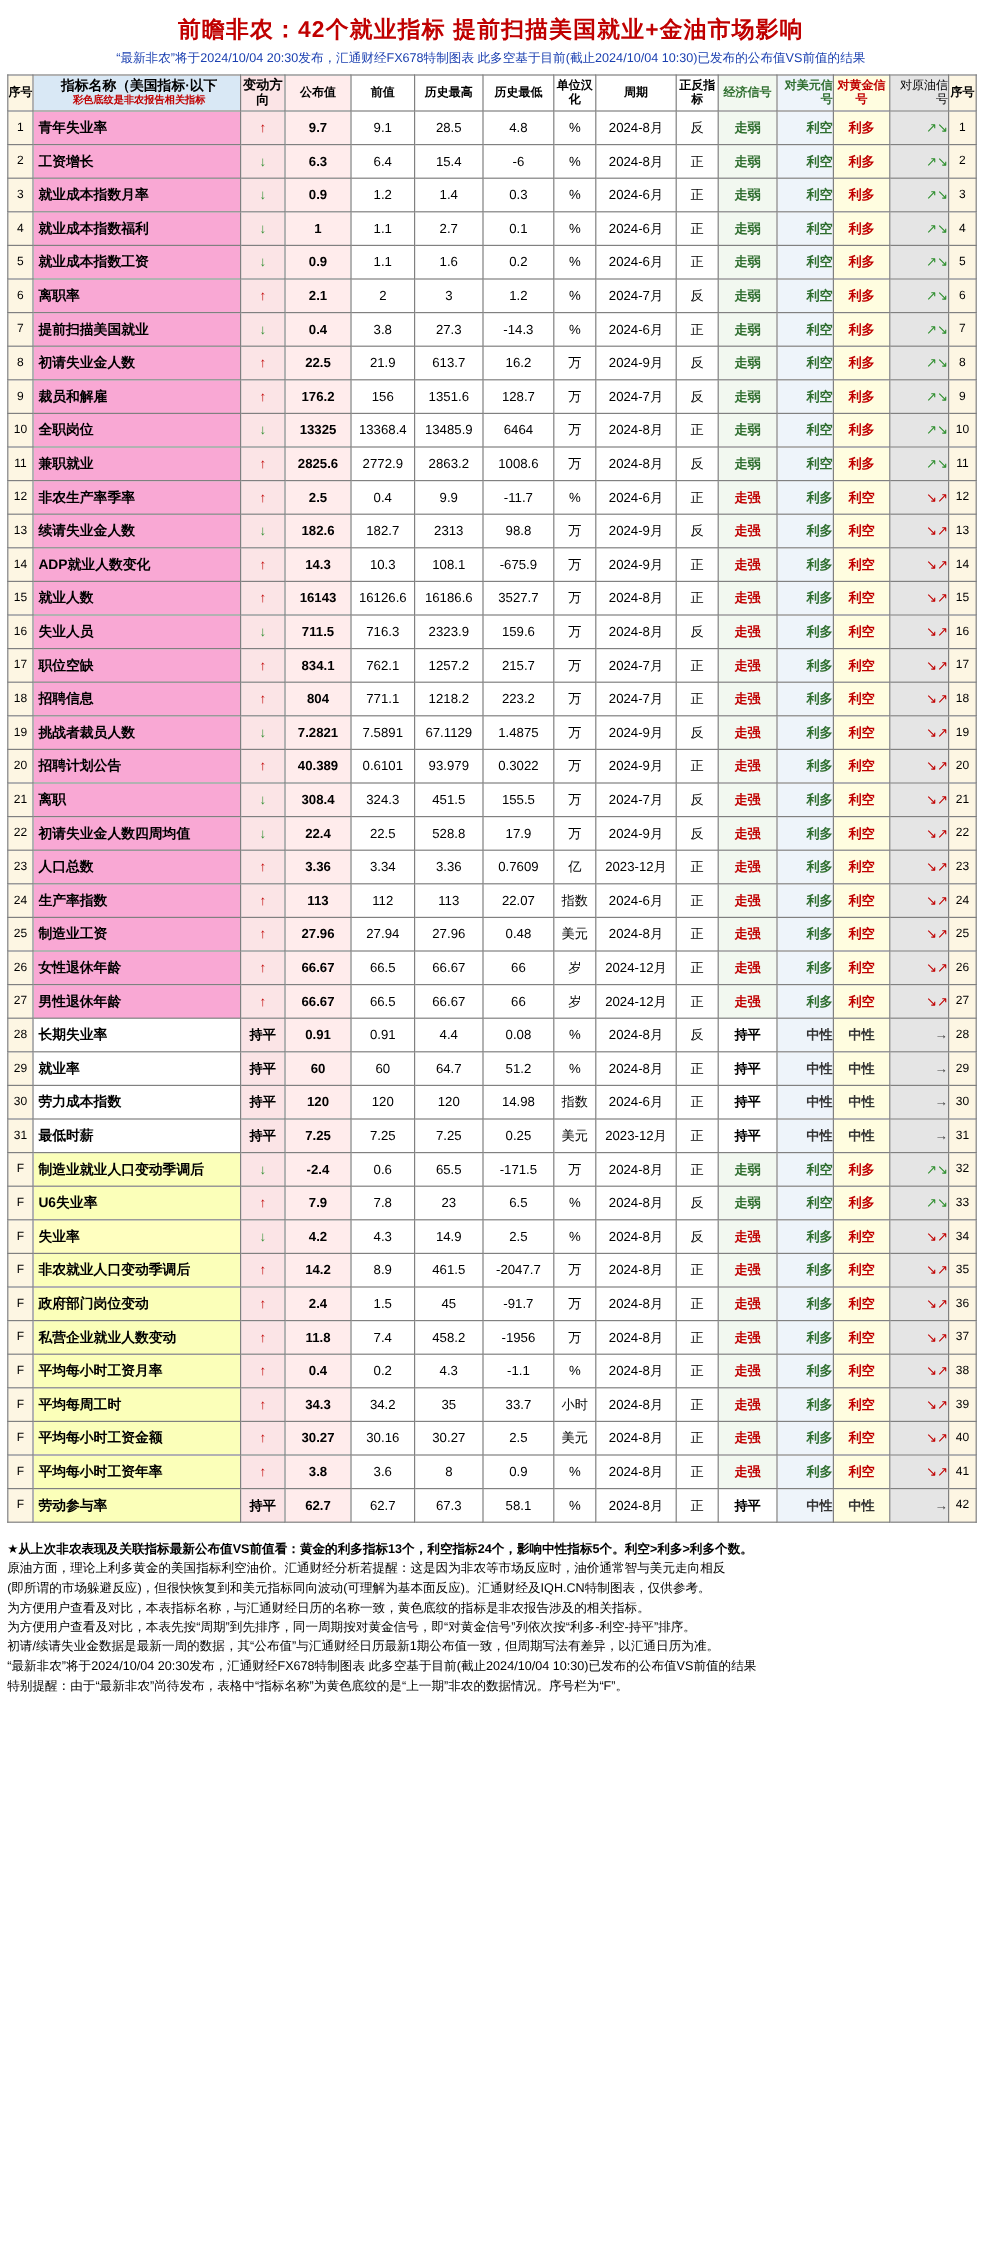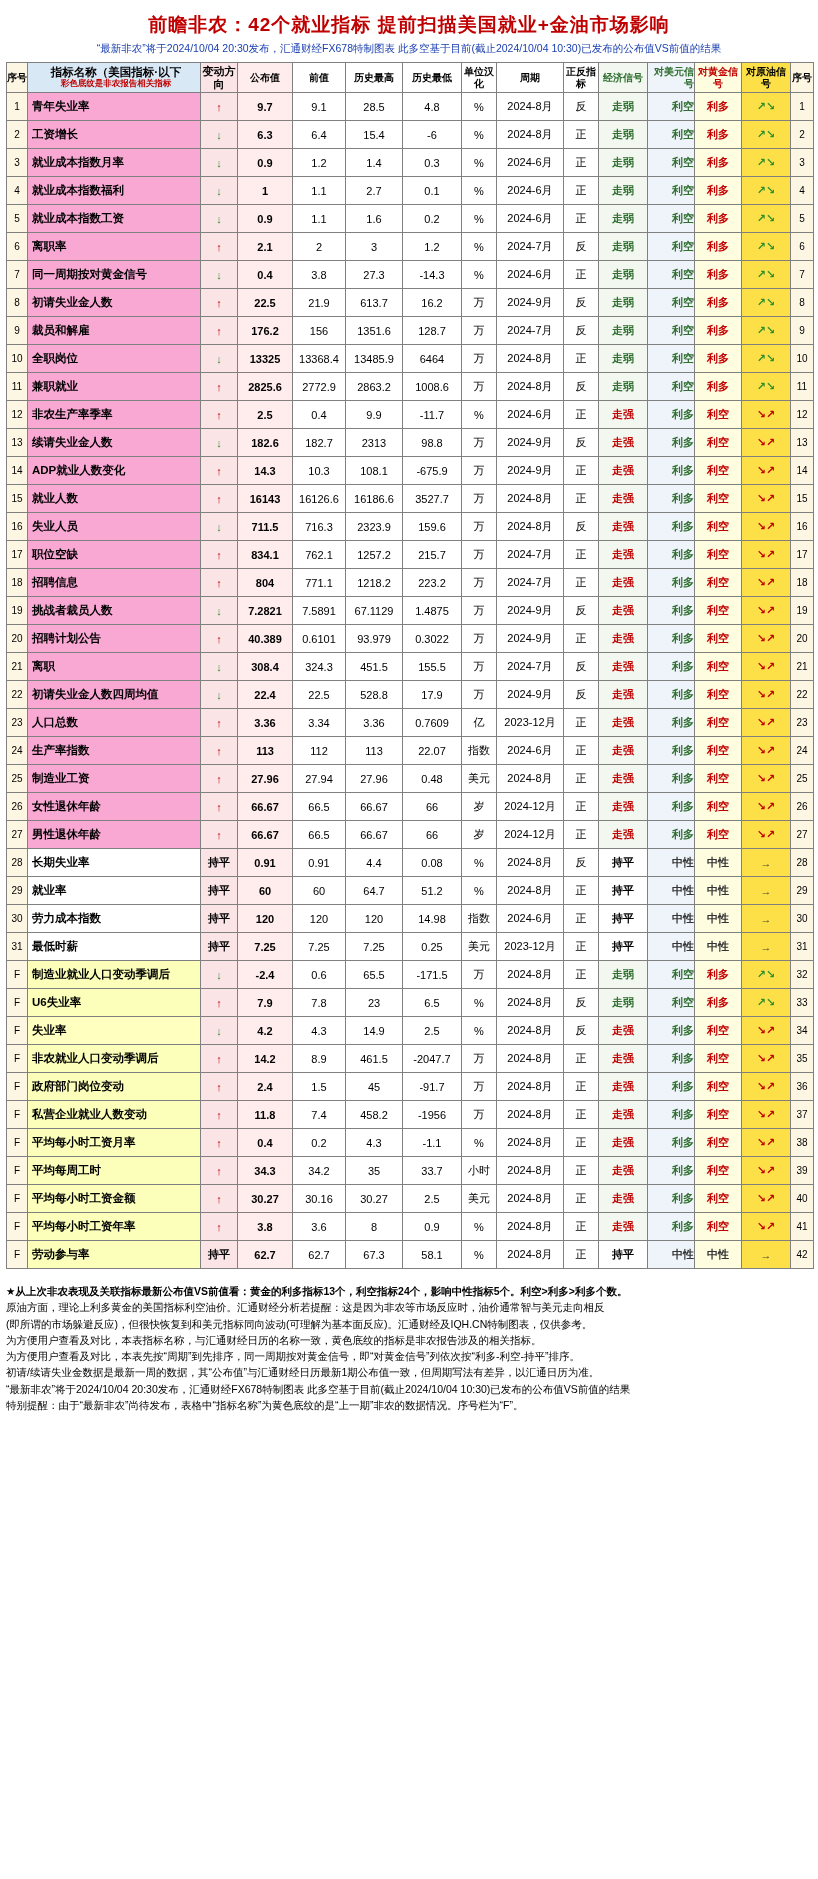--- a/index.html
+++ b/index.html
@@ -24,21 +24,21 @@
   .c-val{width:54px;background:#ffecec;font-weight:bold;color:#000;}
   .c-prev{width:52px;background:#ffffff;}
   .c-max{width:56px;background:#ffffff;}
   .c-min{width:58px;background:#ffffff;}
   .c-unit{width:34px;background:#ffffff;}
   .c-per{width:66px;background:#ffffff;}
   .c-fan{width:34px;background:#ffffff;}
   .c-eco{width:48px;background:#f2f8f0;color:#2f6e2f;font-weight:bold;}
   .c-usd{width:46px;background:#eef4fa;color:#2f6e2f;font-weight:bold;text-align:right;}
   .c-gold{width:46px;background:#fffde0;color:#c00000;font-weight:bold;}
-  .c-oil{width:48px;background:#fde047;font-weight:bold;}
+  .c-oil{width:48px;background:#e5e5e5;font-weight:normal;text-align:right;}
   .c-idx2{width:22px;background:#fdf6e3;font-size:10px;}
   .up{color:#c00000;}
   .down{color:#2f8f2f;}
   .arrow-up{color:#2f8f2f;}
   .arrow-dn{color:#c00000;}
   .arrow-rt{color:#444;}
   .weak{color:#2f6e2f;margin-left:36px;}
   .strong{color:#c00000;}
   .neutral{color:#333;font-weight:bold;}
   
@@ -181,21 +181,21 @@
           <td class="c-per">2024-7月</td>
           <td class="c-fan">反</td>
           <td class="c-eco weak">走弱</td>
           <td class="c-usd weak">利空</td>
           <td class="c-gold strong">利多</td>
           <td class="c-oil arrow-up">↗↘</td>
           <td class="c-idx2">6</td>
         </tr>
         <tr>
           <td class="c-idx">7</td>
-          <td class="c-name n-teal">同一周期按对黄金信号</td>
+          <td class="c-name n-teal">提前扫描美国就业</td>
           <td class="c-dir down" style="">↓</td>
           <td class="c-val">0.4</td>
           <td class="c-prev">3.8</td>
           <td class="c-max">27.3</td>
           <td class="c-min">-14.3</td>
           <td class="c-unit">%</td>
           <td class="c-per">2024-6月</td>
           <td class="c-fan">正</td>
           <td class="c-eco weak">走弱</td>
           <td class="c-usd weak">利空</td>

